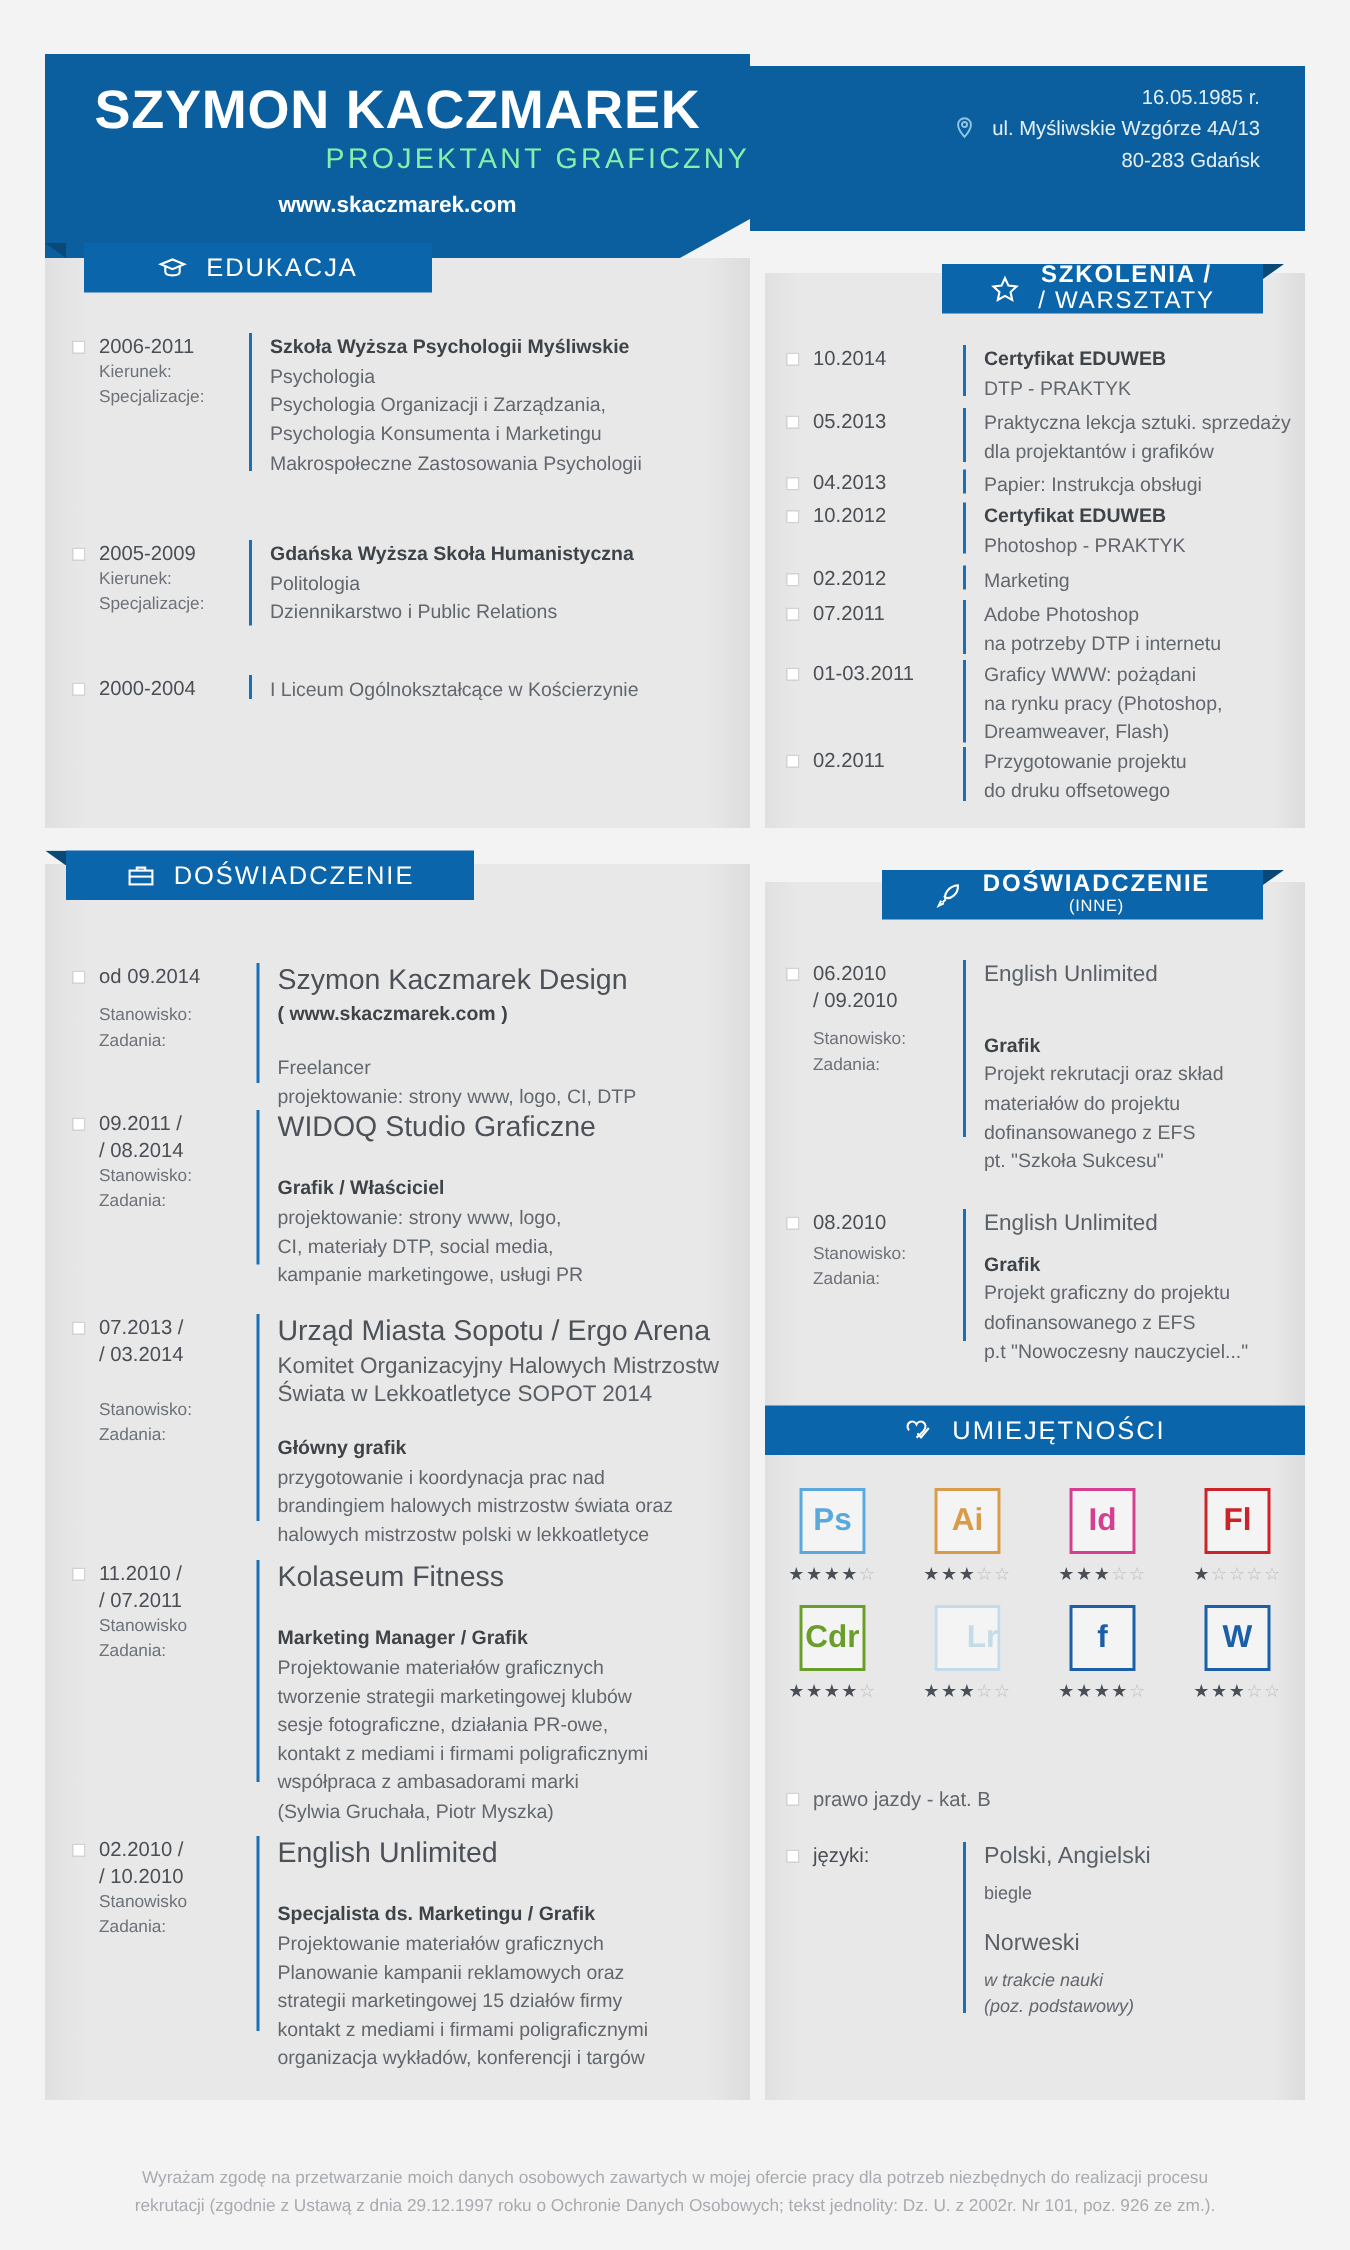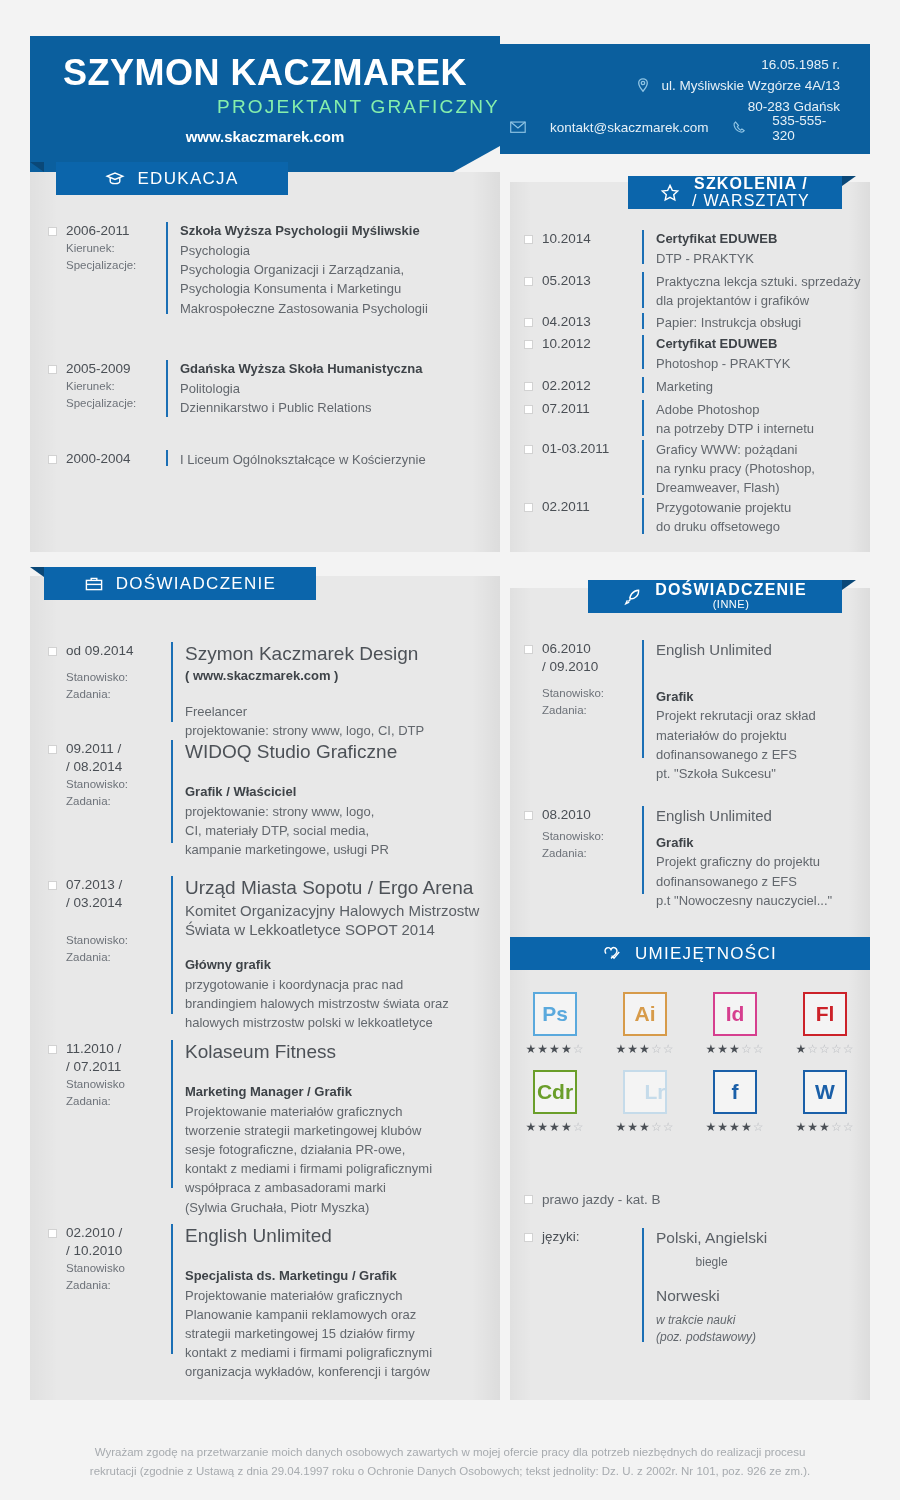--- a/index.html
+++ b/index.html
@@ -148,35 +148,20 @@
             <svg viewBox="0 0 18 18">
                 <path d="M9 1.8c-2.4 0-4.3 1.9-4.3 4.3 0 3.2 4.3 8.1 4.3 8.1s4.3-4.9 4.3-8.1c0-2.4-1.9-4.3-4.3-4.3z"></path>
                 <circle cx="9" cy="6" r="1.7"></circle>
               </svg>
           </span>
           <span>ul. Myśliwskie Wzgórze 4A/13</span>
         </div>
         <div class="c-row">
           <span>80-283 Gdańsk</span>
         </div>
-        <div class="c-row c-line2">
-          <span class="ic">
-            <svg viewBox="0 0 18 14">
-                <rect x="0.8" y="1.2" width="16.4" height="11.6"></rect>
-                <path d="M0.8 1.2 L9 8 L17.2 1.2"></path>
-              </svg>
-          </span>
-          <span>kontakt@skaczmarek.com</span>
-          <span class="ic">
-            <svg viewBox="0 0 18 18">
-                <path d="M4 2.2c-1.3.9-2 2.3-1.6 3.9.8 3.4 4.1 6.7 7.5 7.5 1.6.4 3-.3 3.9-1.6l-2.6-1.8-1.4 1.3c-1.5-.8-3-2.3-3.8-3.8l1.3-1.4z"></path>
-              </svg>
-          </span>
-          <span>535-555-320</span>
-        </div>
       </div>
     </div>
     <div class="hdr-left">
       <div class="hdr-name">SZYMON KACZMAREK</div>
       <div class="hdr-role">PROJEKTANT GRAFICZNY</div>
       <div class="hdr-web">www.skaczmarek.com</div>
     </div>
   </div>
 
   <div class="panel panel-edu"></div>
@@ -581,25 +566,25 @@
   </div>
 
   <div class="entry" style="left:524px; top:1228px; width:340px;">
     <div class="chk"></div>
     <div class="dates" style="width:100px;">
       <div class="d-main">języki:</div>
     </div>
     <div class="bar" style="height:114px;"></div>
     <div class="body">
       <div class="t-med" style="font-size:15.5px;">Polski, Angielski</div>
-      <div class="t-sm" style="margin-top:6px;text-align:center;">biegle</div>
+      <div class="t-sm" style="margin-top:6px;">biegle</div>
       <div class="t-med" style="font-size:15.5px; margin-top:14px;">Norweski</div>
       <div class="t-sm" style="font-style:italic; margin-top:6px;">w trakcie nauki</div>
       <div class="t-sm" style="font-style:italic;">(poz. podstawowy)</div>
     </div>
   </div>
 
   <div class="foot">
     <div>Wyrażam zgodę na przetwarzanie moich danych osobowych zawartych w mojej ofercie pracy dla potrzeb niezbędnych do realizacji procesu</div>
-    <div>rekrutacji (zgodnie z Ustawą z dnia 29.04.1997 roku o Ochronie Danych Osobowych; tekst jednolity: Dz. U. z 2002r. Nr 101, poz. 926 ze zm.).</div>
+    <div>rekrutacji (zgodnie z Ustawą z dnia 29.12.1997 roku o Ochronie Danych Osobowych; tekst jednolity: Dz. U. z 2002r. Nr 101, poz. 926 ze zm.).</div>
   </div>
 
 </div>
 
 </body></html>

